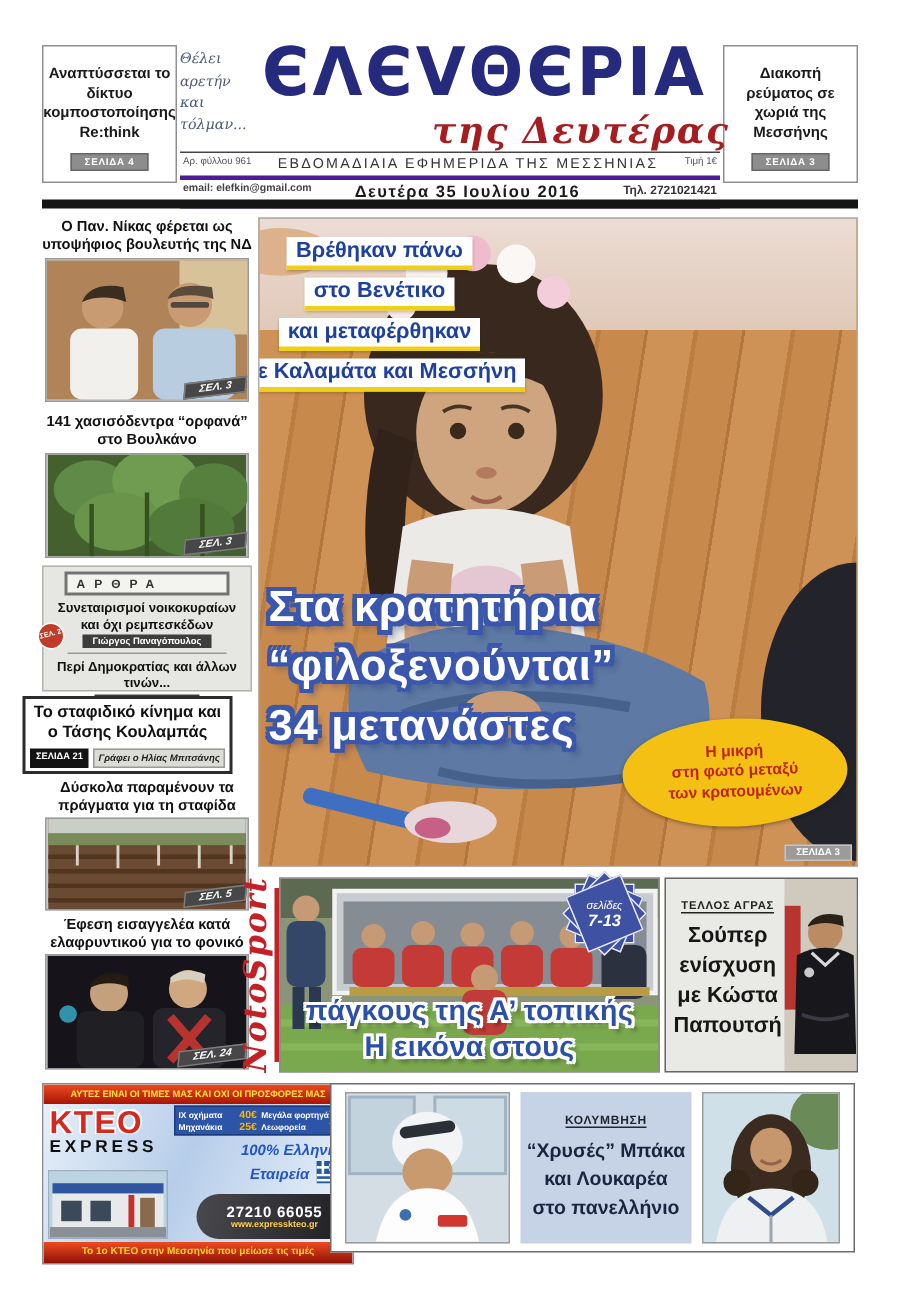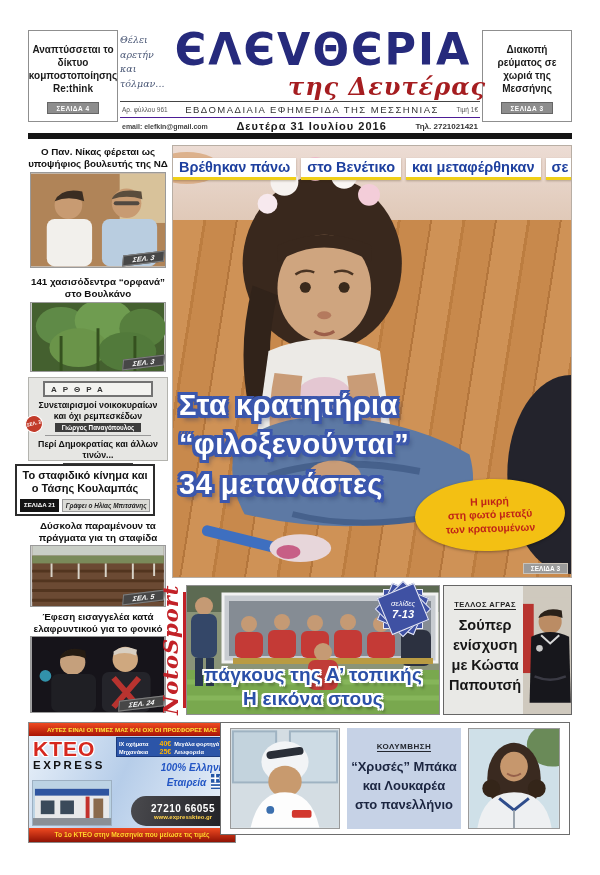--- a/index.html
+++ b/index.html
@@ -14,21 +14,21 @@
   .promo-badge{background:#8d8d8d;color:#fff;font-size:6.5px;font-weight:bold;padding:1.5px 8px;border:1px solid #666;letter-spacing:.5px}
   #promoL{left:28px}
   #promoR{left:482px}
   .motto{position:absolute;left:120px;top:33px;width:56px;font-family:"DejaVu Serif",serif;font-style:italic;
     font-size:9.5px;color:#4d5a78;line-height:1.55}
   .logo{position:absolute;left:166px;top:24px;width:314px;text-align:center;font-family:"DejaVu Sans",sans-serif;
     font-size:43px;font-weight:900;color:#262a7c;letter-spacing:2px;transform:scaleY(1.04);white-space:nowrap}
   .logo-sub{position:absolute;left:288px;top:72px;font-family:"DejaVu Serif",serif;font-style:italic;font-weight:bold;
     font-size:24px;color:#a51d20;letter-spacing:1px}
   .infobar{position:absolute;left:120px;top:101px;width:360px;border-top:1.5px solid #444}
-  .infolane{display:flex;justify-content:space-between;align-items:center;padding:2px 2px;border-bottom:1px solid #4c1d95}
+  .infolane{display:flex;justify-content:space-between;align-items:flex-start;padding:2px 2px;border-bottom:3px solid #4c1d95}
   .if-sm{font-size:6.5px;color:#555}
   .if-ctr1{font-size:9.5px;letter-spacing:1.5px;color:#333}
   .if-sm2{font-size:7px;font-weight:bold;color:#444}
   .if-ctr2{font-size:11px;font-weight:bold;color:#1a1a1a;letter-spacing:1px}
   .if-r2{font-size:8px;font-weight:bold;color:#333}
   .black-bar{position:absolute;left:28px;top:133px;width:544px;height:6px;background:#151515}
 
   
   .lc-title{position:absolute;left:28px;width:140px;text-align:center;font-weight:bold;font-size:9.8px;line-height:1.22;color:#111}
   .lc-photo{position:absolute;left:30px;width:136px;border:1px solid #9a9a9a;overflow:hidden;background:#ccc}
@@ -50,21 +50,21 @@
   .op-badge{background:#141414;color:#fff;font-size:6.2px;font-weight:bold;padding:2px 4px;white-space:nowrap}
   .op-byline{flex:1;background:#dcdcd7;border:1px solid #999;color:#222;font-size:6.4px;font-style:italic;font-weight:600;
     text-align:center;padding:2px 1px;white-space:nowrap;overflow:hidden}
 
   
   .main-photo{position:absolute;left:172px;top:145px;width:400px;height:433px;border:1px solid #b8aea4;overflow:hidden;background:#c98c4e}
   .mp-wall{position:absolute;left:0;top:0;width:100%;height:74px;background:linear-gradient(#ecdcd4,#e0c9b8)}
   .mp-wood{position:absolute;left:0;top:74px;width:100%;height:359px;
     background:repeating-linear-gradient(99deg,#cf9256 0 30px,#bc7d40 30px 33px,#c8894c 33px 62px,#b4763c 62px 64px)}
   .mp-art{position:absolute;inset:0;width:100%;height:100%}
-  .kicker{position:absolute;left:0;top:12px;width:160px;display:flex;flex-direction:row;align-items:center;gap:5px}
+  .kicker{position:absolute;left:0;top:12px;width:160px;display:flex;flex-direction:column;align-items:center;gap:5px}
   .kick{white-space:nowrap;background:#fff;color:#1e409f;font-weight:bold;font-size:14.5px;padding:1px 6px 2px;
     border-bottom:3px solid #f0cf17;box-shadow:0 1px 2px rgba(60,40,0,.3)}
   .mainhl{position:absolute;left:6px;top:240px}
   .mainhl div{font-size:29px;font-weight:700;color:#fff;letter-spacing:.5px;line-height:1.36;white-space:nowrap;
     text-shadow:-3px -3px 0 #3b57ad,3px -3px 0 #3b57ad,-3px 3px 0 #3b57ad,3px 3px 0 #3b57ad,
       -3px 0 0 #3b57ad,3px 0 0 #3b57ad,0 -3px 0 #3b57ad,0 3px 0 #3b57ad,4px 5px 4px rgba(30,45,90,.45)}
   .caption-oval{position:absolute;right:6px;bottom:26px;width:150px;height:72px;background:#f3c013;border-radius:50%;
     display:flex;flex-direction:column;align-items:center;justify-content:center;transform:rotate(-2deg);
     box-shadow:0 1px 3px rgba(0,0,0,.35)}
   .caption-oval div{color:#c02418;font-weight:bold;font-size:10.5px;line-height:1.3;white-space:nowrap}
@@ -154,21 +154,21 @@
   <div class="logo-sub">της Δευτέρας</div>
 
   <div class="infobar">
     <div class="infolane">
       <span class="if-sm">Αρ. φύλλου 961</span>
       <span class="if-ctr1">ΕΒΔΟΜΑΔΙΑΙΑ ΕΦΗΜΕΡΙΔΑ ΤΗΣ ΜΕΣΣΗΝΙΑΣ</span>
       <span class="if-sm">Τιμή 1€</span>
     </div>
     <div class="infolane">
       <span class="if-sm2">email: elefkin@gmail.com</span>
-      <span class="if-ctr2">Δευτέρα 31 Ιουλίου 2016</span>
+      <span class="if-ctr2">Δευτέρα 35 Ιουλίου 2016</span>
       <span class="if-r2">Τηλ. 2721021421</span>
     </div>
   </div>
   <div class="black-bar"></div>
 
   <div class="lc-title" style="top:146px">Ο Παν. Νίκας φέρεται ως υποψήφιος βουλευτής της ΝΔ</div>
   <div class="lc-photo" style="top:172px;height:96px">
     <svg viewBox="0 0 136 94">
       <rect width="136" height="94" fill="#b08458"></rect>
       <rect x="90" y="0" width="46" height="50" fill="#d8c29a"></rect>

